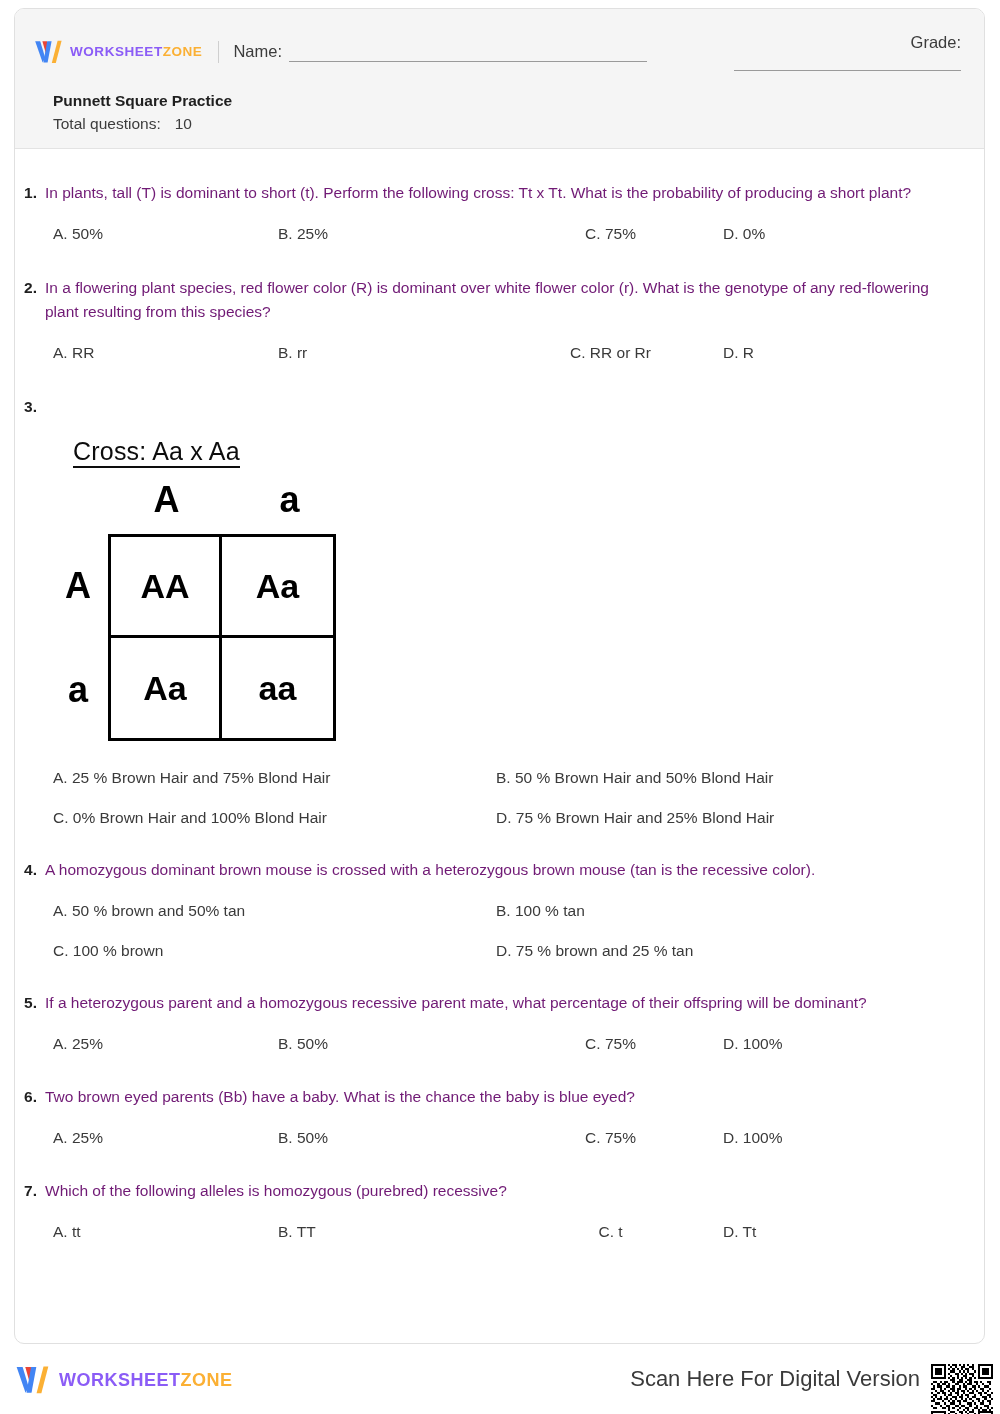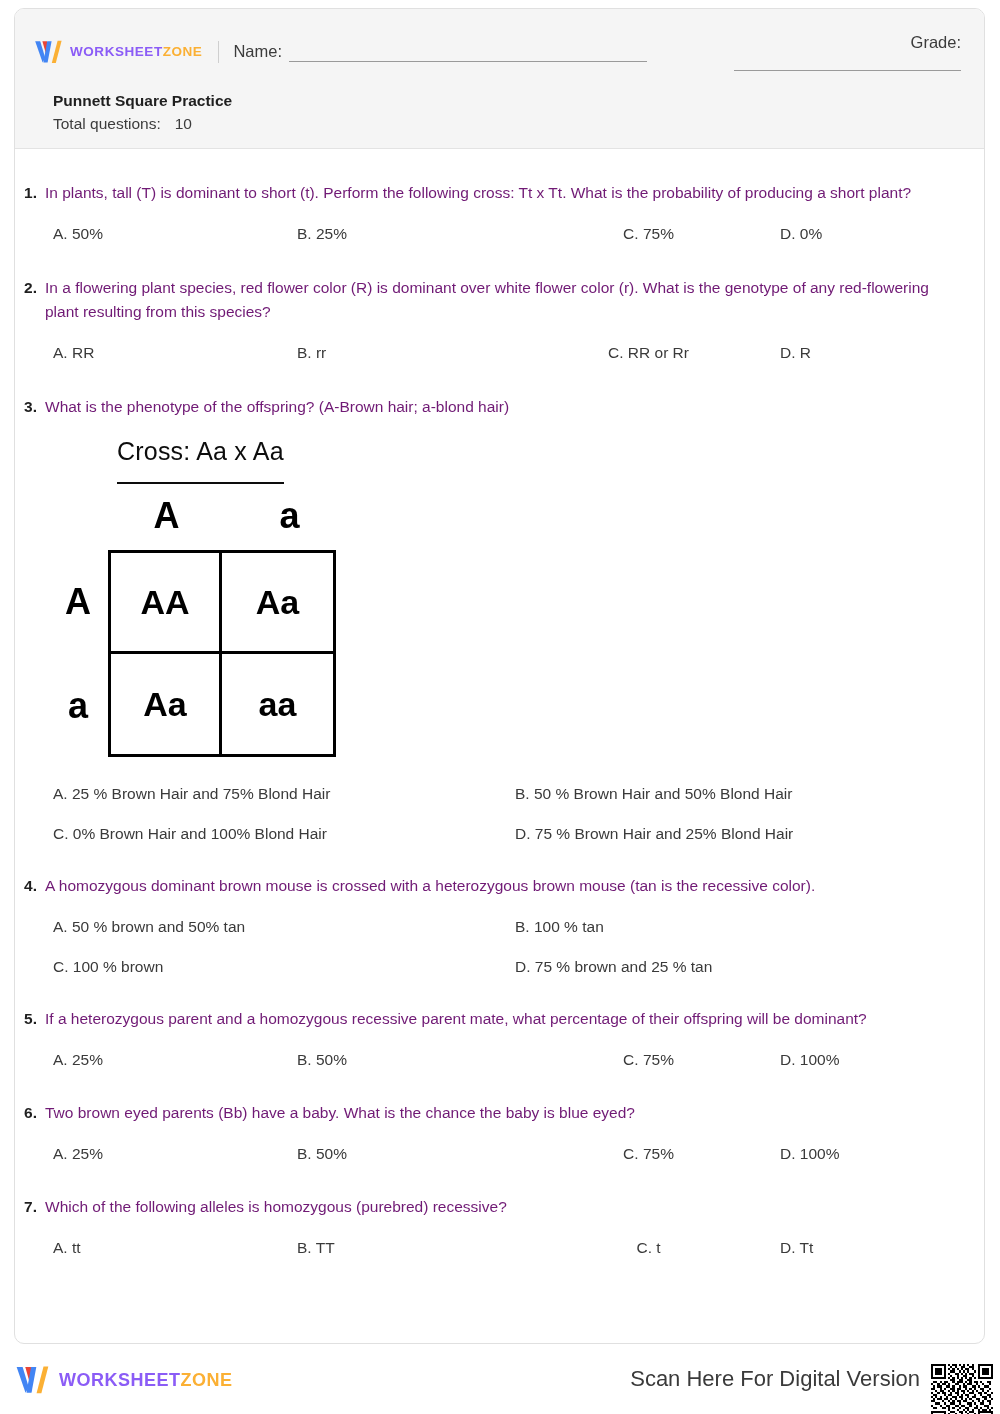--- a/index.html
+++ b/index.html
@@ -72,38 +72,38 @@
   .q-num{
     width:30px;min-width:30px;text-align:right;
     font-size:15.5px;font-weight:bold;color:#1f1f1f;
     padding-right:8px;box-sizing:border-box;
     line-height:1.55;
   }
   .q-text{
     font-size:15.5px;color:#701a75;line-height:1.55;
     max-width:900px;
   }
-  .opts{display:flex;margin-left:38px;gap:19px;}
+  .opts{display:flex;margin-left:38px;}
   .opt{font-size:15.5px;color:#3a3a3a;line-height:1.55;}
   
   .opts-4 .opt:nth-child(1){width:225px;}
   .opts-4 .opt:nth-child(2){width:220px;}
   .opts-4 .opt:nth-child(3){width:225px;text-align:center;}
   
   .opts-2 .opt:nth-child(1){width:443px;}
 
   
   .punnett{position:relative;margin-left:38px;width:420px;}
   .pn-title{
     font-size:25px;color:#0d0d0d;
     font-family:"Liberation Sans", sans-serif;
     border-bottom:2.5px solid #0d0d0d;
     display:inline-block;
-    padding-bottom:16px;
-    margin-left:64px;
+    padding-bottom:0;
+    margin-left:20px;
     letter-spacing:.2px;
   }
   .pn-grid{
     position:relative;
     margin-top:14px;
     width:334px;
     height:260px;
   }
   .pn-colhdr{
     position:absolute;top:0;left:57px;
@@ -226,21 +226,20 @@
           <div class="opt">A. RR</div>
           <div class="opt">B. rr</div>
           <div class="opt">C. RR or Rr</div>
           <div class="opt">D. R</div>
         </div>
       </div>
 
       <div class="q" style="margin-top:30px;">
         <div class="q-head">
           <div class="q-num">3.</div>
-          <div class="q-text">What is the phenotype of the offspring? (A-Brown hair; a-blond hair)</div>
         </div>
 
         <div class="punnett" style="margin-top:18px;">
           <div class="pn-title">Cross: Aa x Aa</div>
           <div class="pn-grid">
             <div class="pn-colhdr">
               <span>A</span>
               <span>a</span>
             </div>
             <div class="pn-rowhdr">

